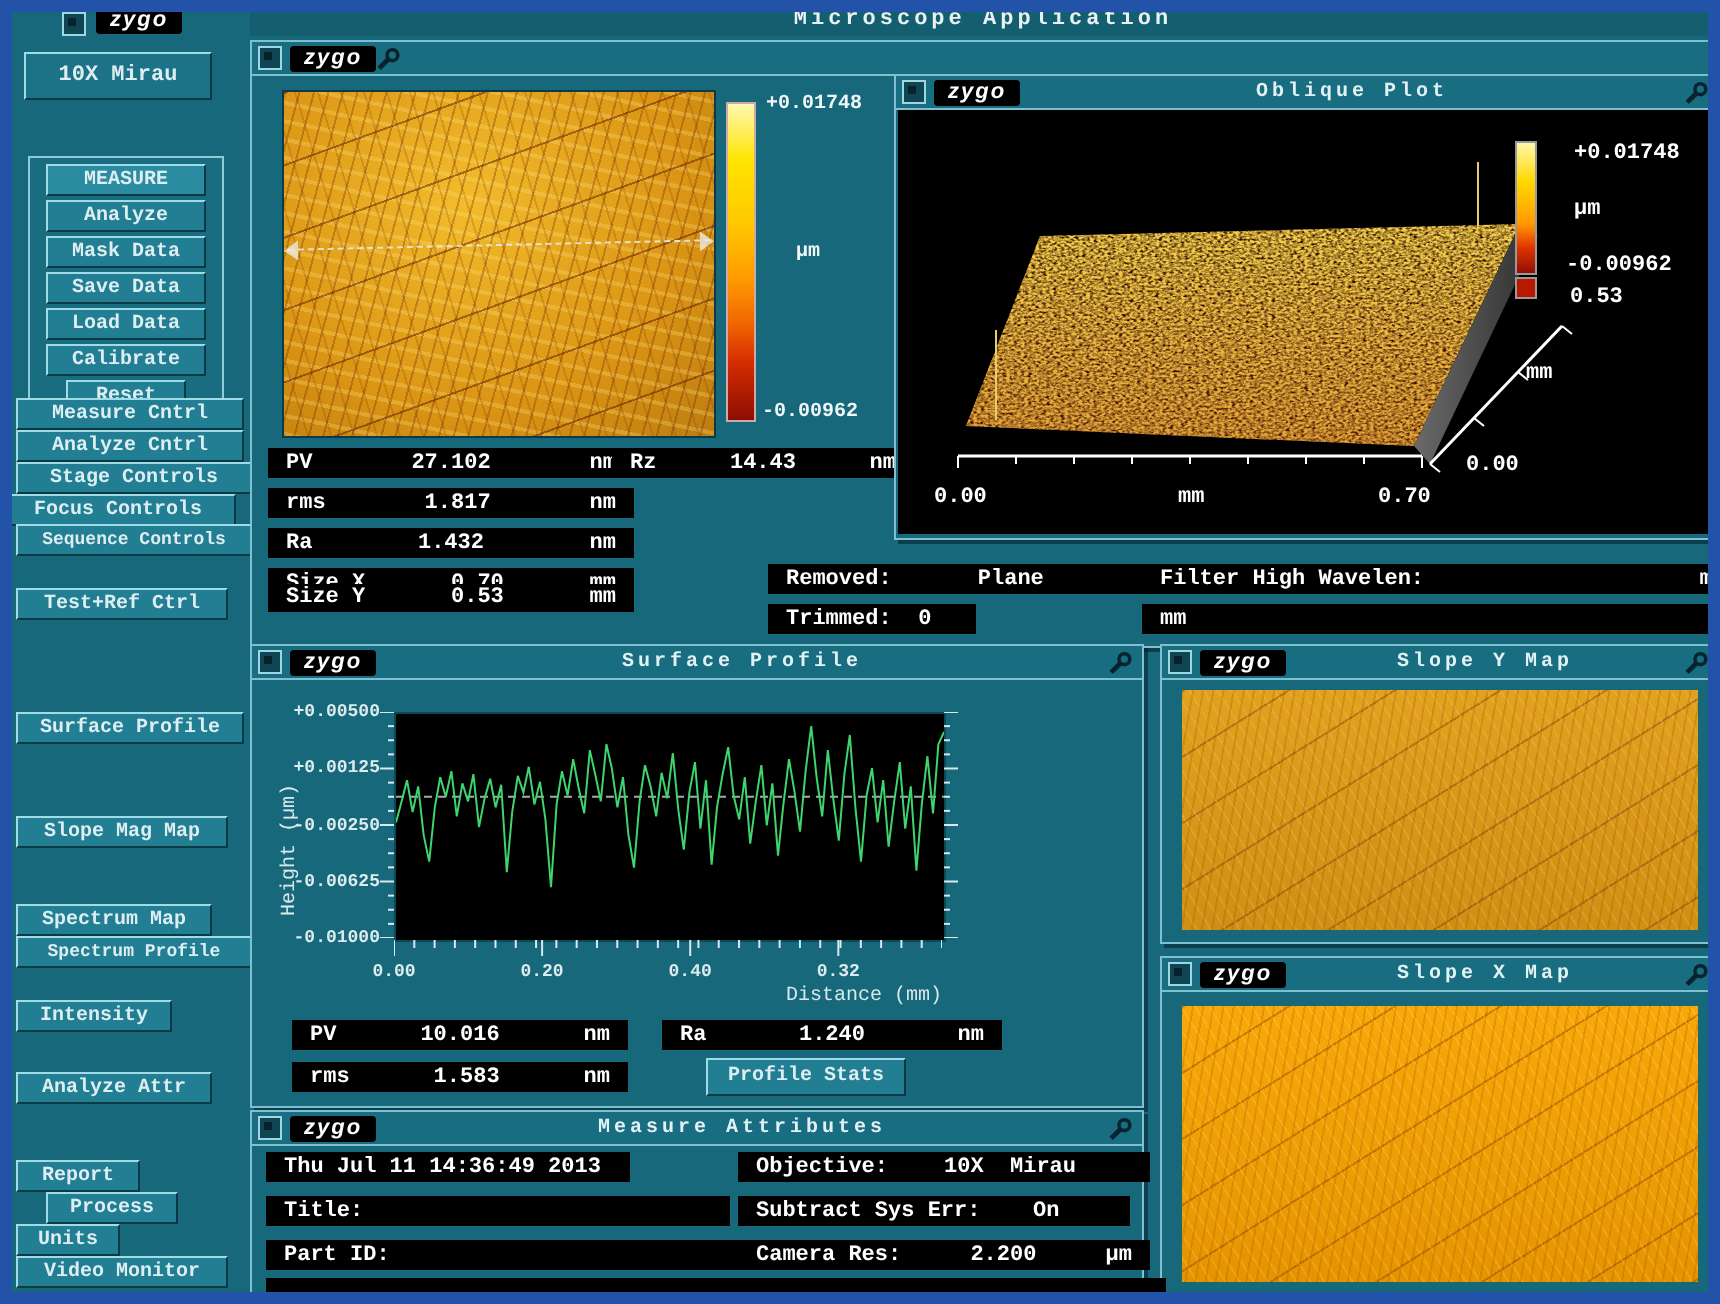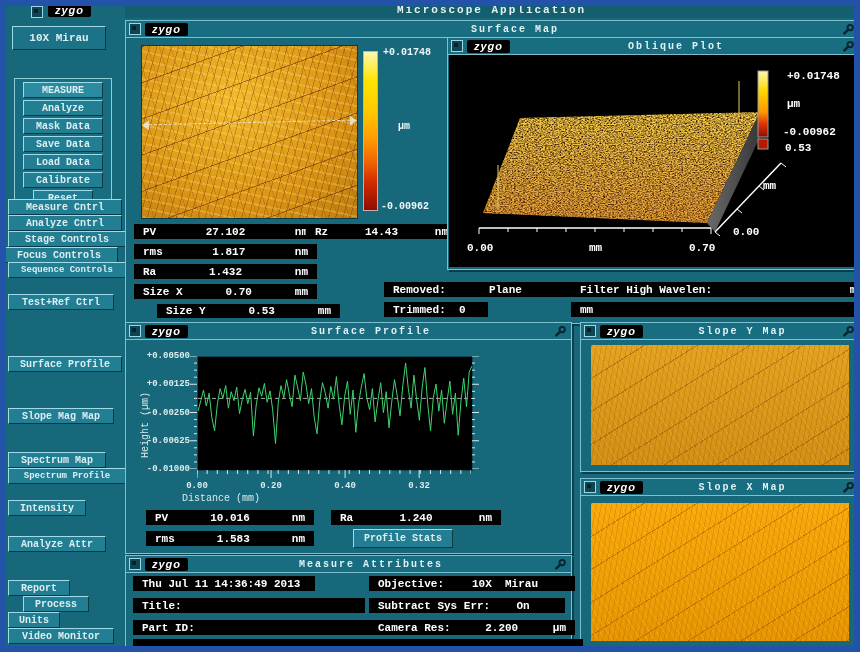--- a/index.html
+++ b/index.html
@@ -101,21 +101,20 @@
   <div class="btn" style="left:8px;top:612px;width:50px;height:14px;">Units</div>
   <div class="btn" style="left:8px;top:628px;width:104px;height:14px;">Video Monitor</div>
 
   
   <div class="window" style="left:125px;top:20px;width:733px;height:302px;">
     <div class="titlebar">
       <span class="cbox">
           <i></i>
         </span>
       <span class="zlogo">zygo</span>
-      <span class="ttl">Surface Map</span>
       <svg class="wrench" viewBox="0 0 13 13">
         <circle cx="8.2" cy="4.6" r="2.7" fill="none" stroke="#07242e" stroke-width="1.8"></circle>
         <line x1="6.2" y1="6.6" x2="1.6" y2="11.2" stroke="#07242e" stroke-width="2.4"></line>
       </svg>
     </div>
 
     <div class="goldtex abs" style="left:15px;top:24px;width:215px;height:172px;border:1px solid #083;border-color:#0a3b46;">
       <div class="slice">
           <span class="tl"></span>
           <span class="tr"></span>
@@ -127,21 +126,21 @@
     <span class="slab" style="left:255px;top:180px;">-0.00962</span>
 
     <div class="bfield" style="left:8px;top:203px;width:165px;height:15px;">
       <span class="lab">PV</span><span class="val">27.102</span><span class="unit">nm</span></div>
     <div class="bfield" style="left:8px;top:223px;width:165px;height:15px;">
       <span class="lab">rms</span><span class="val">1.817</span><span class="unit">nm</span></div>
     <div class="bfield" style="left:8px;top:243px;width:165px;height:15px;">
       <span class="lab">Ra</span><span class="val">1.432</span><span class="unit">nm</span></div>
     <div class="bfield" style="left:8px;top:263px;width:165px;height:15px;">
       <span class="lab">Size X</span><span class="val">0.70</span><span class="unit">mm</span></div>
-    <div class="bfield" style="left:8px;top:283px;width:165px;height:14px;margin-left:23px;">
+    <div class="bfield" style="left:8px;top:271px;width:165px;height:14px;">
       <span class="lab">Size Y</span><span class="val">0.53</span><span class="unit">mm</span></div>
     <div class="bfield" style="left:180px;top:203px;width:133px;height:15px;">
       <span class="lab">Rz</span><span class="val">14.43</span><span class="unit">nm</span></div>
 
     <div class="bfield" style="left:258px;top:261px;width:172px;height:15px;">
       <span class="lab">Removed:</span><span class="val">Plane</span></div>
     <div class="bfield" style="left:258px;top:281px;width:86px;height:15px;">
       <span class="lab">Trimmed:</span><span class="val">0</span></div>
     <div class="bfield" style="left:445px;top:261px;width:283px;height:15px;">
       <span class="lab" style="flex:1;text-align:left;">Filter High Wavelen:</span><span class="unit">mm</span></div>
@@ -320,21 +319,21 @@
         <line x1="0" y1="0" x2="0" y2="8" stroke="#d8e9ec" stroke-width="1"></line>
         <line x1="74.05405405405406" y1="0" x2="74.05405405405406" y2="8" stroke="#d8e9ec" stroke-width="1"></line>
         <line x1="148.10810810810813" y1="0" x2="148.10810810810813" y2="8" stroke="#d8e9ec" stroke-width="1"></line>
         <line x1="222.16216216216213" y1="0" x2="222.16216216216213" y2="8" stroke="#d8e9ec" stroke-width="1"></line>
       </svg>
 
     <span class="xlab" id="xlab0" style="top: 158px; left: 56px;">0.00</span>
     <span class="xlab" id="xlab1" style="top: 158px; left: 130.054px;">0.20</span>
     <span class="xlab" id="xlab2" style="top: 158px; left: 204.108px;">0.40</span>
     <span class="xlab" id="xlab3" style="top: 158px; left: 278.162px;">0.32</span>
-    <span class="axis-note" style="left:56px;top:170px;width:274px;text-align:left;">Distance (mm)</span>
+    <span class="axis-note" style="left:71px;top:170px;width:274px;text-align:right;">Distance (mm)</span>
 
     <div class="bfield" style="left:20px;top:187px;width:150px;height:15px;">
       <span class="lab">PV</span><span class="val">10.016</span><span class="unit">nm</span></div>
     <div class="bfield" style="left:20px;top:208px;width:150px;height:15px;">
       <span class="lab">rms</span><span class="val">1.583</span><span class="unit">nm</span></div>
     <div class="bfield" style="left:205px;top:187px;width:152px;height:15px;">
       <span class="lab">Ra</span><span class="val">1.240</span><span class="unit">nm</span></div>
     <div class="btn" style="left:227px;top:206px;width:98px;height:17px;">Profile Stats</div>
   </div>
 

